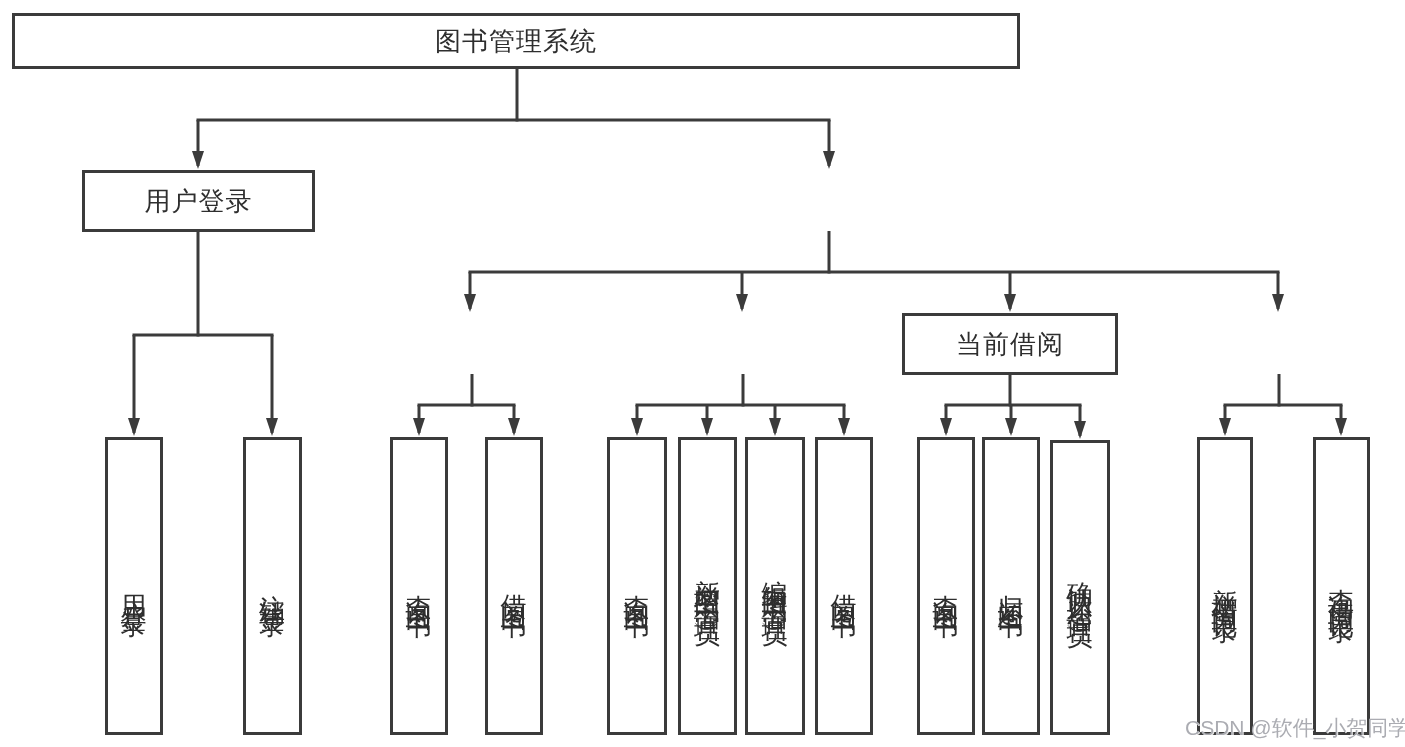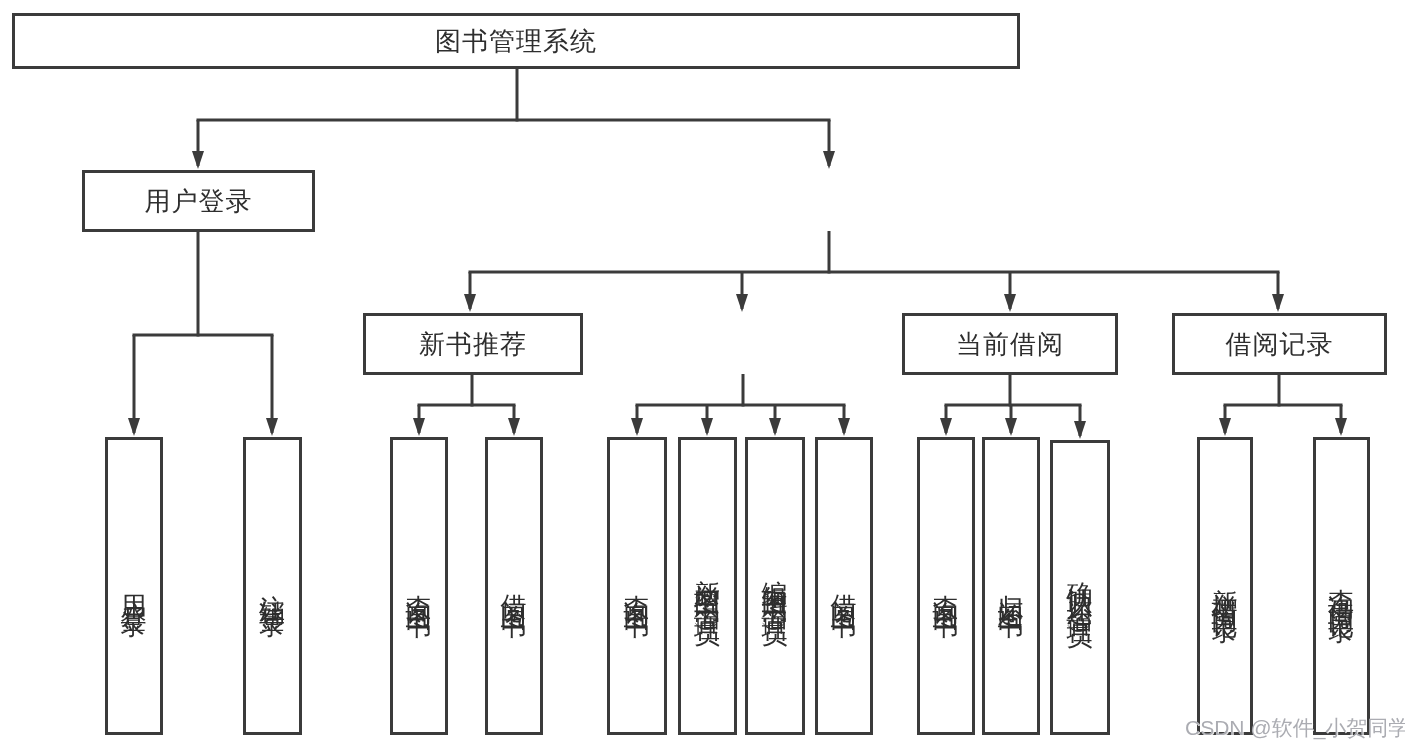--- a/index.html
+++ b/index.html
@@ -128,28 +128,22 @@
   </svg>
 
   <div class="node" style="left:12px; top:13px; width:1008px; height:56px;">
     <span class="hlabel">图书管理系统</span>
   </div>
 
   <div class="node" style="left:82px; top:170px; width:233px; height:62px;">
     <span class="hlabel">用户登录</span>
   </div>
 
-  <div class="node" style="left:363px; top:313px; width:220px; height:62px;">
-    <span class="hlabel">新书推荐</span>
-  </div>
   <div class="node" style="left:902px; top:313px; width:216px; height:62px;">
     <span class="hlabel">当前借阅</span>
-  </div>
-  <div class="node" style="left:1172px; top:313px; width:215px; height:62px;">
-    <span class="hlabel">借阅记录</span>
   </div>
 
   <div class="node leaf" style="left:105px; top:437px; width:58px; height:298px;">
     <span class="vtext">用户登录</span>
   </div>
   <div class="node leaf" style="left:243px; top:437px; width:59px; height:298px;">
     <span class="vtext">注销登录</span>
   </div>
 
   <div class="node leaf" style="left:390px; top:437px; width:58px; height:298px;">

